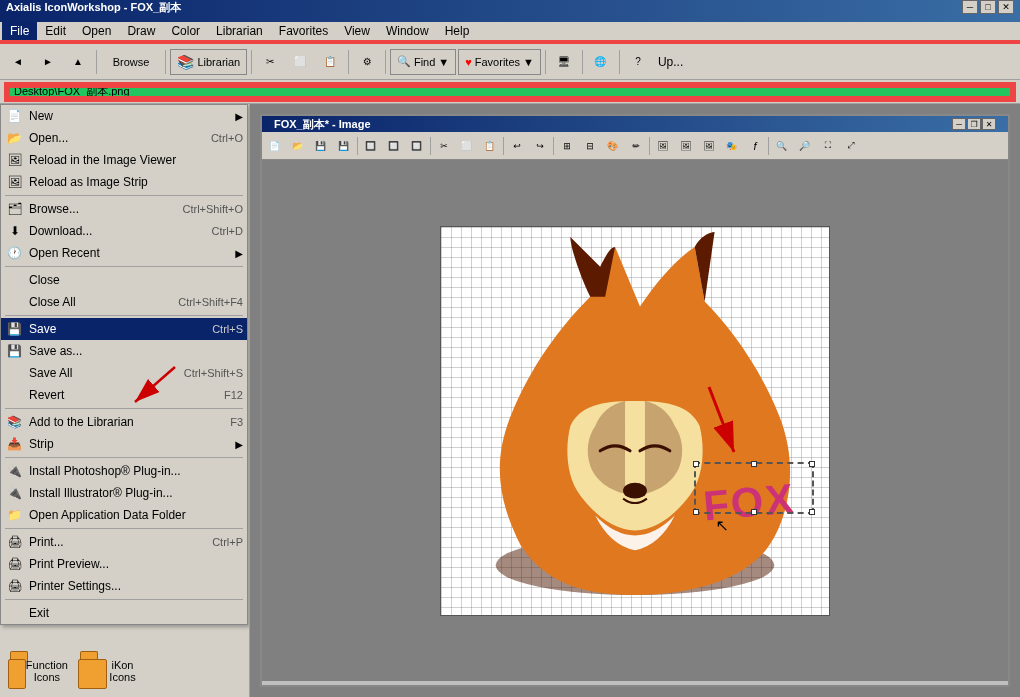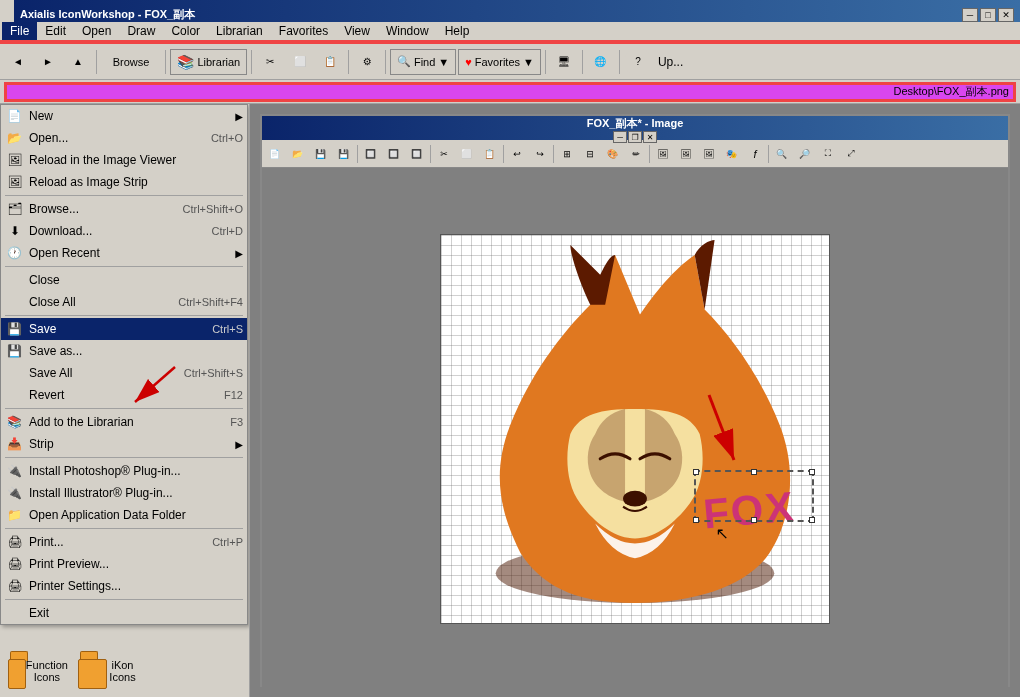--- a/index.html
+++ b/index.html
@@ -4,25 +4,24 @@
   <style>
     * { box-sizing: border-box; margin: 0; padding: 0; }
     body { font-family: 'Segoe UI', Tahoma, sans-serif; font-size: 12px; background: #d4d0c8; overflow: hidden; width: 1020px; height: 697px; }
 
     
     .title-bar {
       background: linear-gradient(to right, #0a246a, #3a6ea5);
       color: white;
       height: 22px;
       display: flex;
-      align-items: flex-end;
+      align-items: flex-start;
       padding: 0 6px;
       font-size: 11px;
       font-weight: bold;
-      margin-left: 14px;
     }
     .title-bar-text { flex: 1; }
     .title-bar-buttons { display: flex; gap: 2px; }
     .title-btn {
       width: 16px; height: 14px; background: #d4d0c8; border: 1px solid #666;
       font-size: 9px; cursor: pointer; display: flex; align-items: center; justify-content: center;
       color: #000;
     }
 
     
@@ -95,25 +94,24 @@
       background: #d4d0c8;
       height: 24px;
       display: flex;
       align-items: center;
       padding: 2px 4px;
       border-bottom: 1px solid #a0a0a0;
     }
     .address-input {
       flex: 1;
       height: 20px;
-      background: #d946ef;
-      border: 3px solid #ef4444;
+      background: #22c55e;
+      border: 6px solid #ef4444;
       padding: 0 4px;
       font-size: 11px;
-      text-align: right;
     }
 
     
     .main-area {
       display: flex;
       height: calc(697px - 22px - 22px - 36px - 24px);
     }
 
     
     .left-panel {
@@ -222,27 +220,26 @@
       top: 10px;
       left: 10px;
       right: 10px;
       bottom: 10px;
       background: #c0c0c0;
       border: 2px solid #888;
     }
     .inner-title-bar {
       background: linear-gradient(to right, #0a246a, #3a6ea5);
       color: white;
-      height: 24px;
-      display: flex;
-      align-items: center;
-      padding: 0 5px;
+      height: 16px;
+      display: flex;
+      align-items: center;
+      padding: 0 12px;
       font-size: 11px;
       font-weight: bold;
-      flex-direction: column;
     }
     .inner-title-text { flex: 1; }
     .inner-title-btns { display: flex; gap: 1px; }
     .inner-title-btn {
       width: 14px; height: 12px;
       background: #d4d0c8;
       border: 1px solid #666;
       font-size: 8px;
       display: flex; align-items: center; justify-content: center;
       cursor: pointer;

